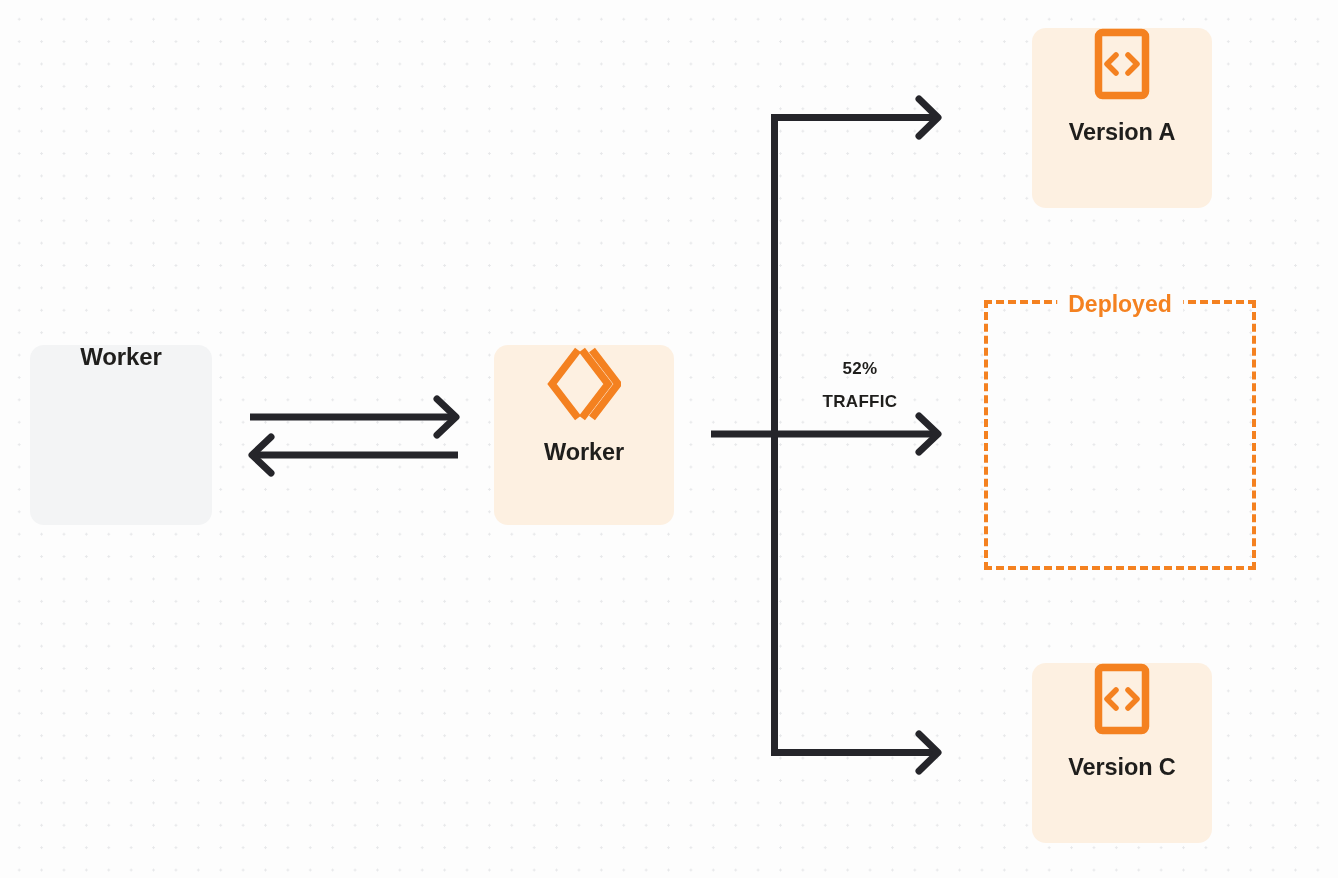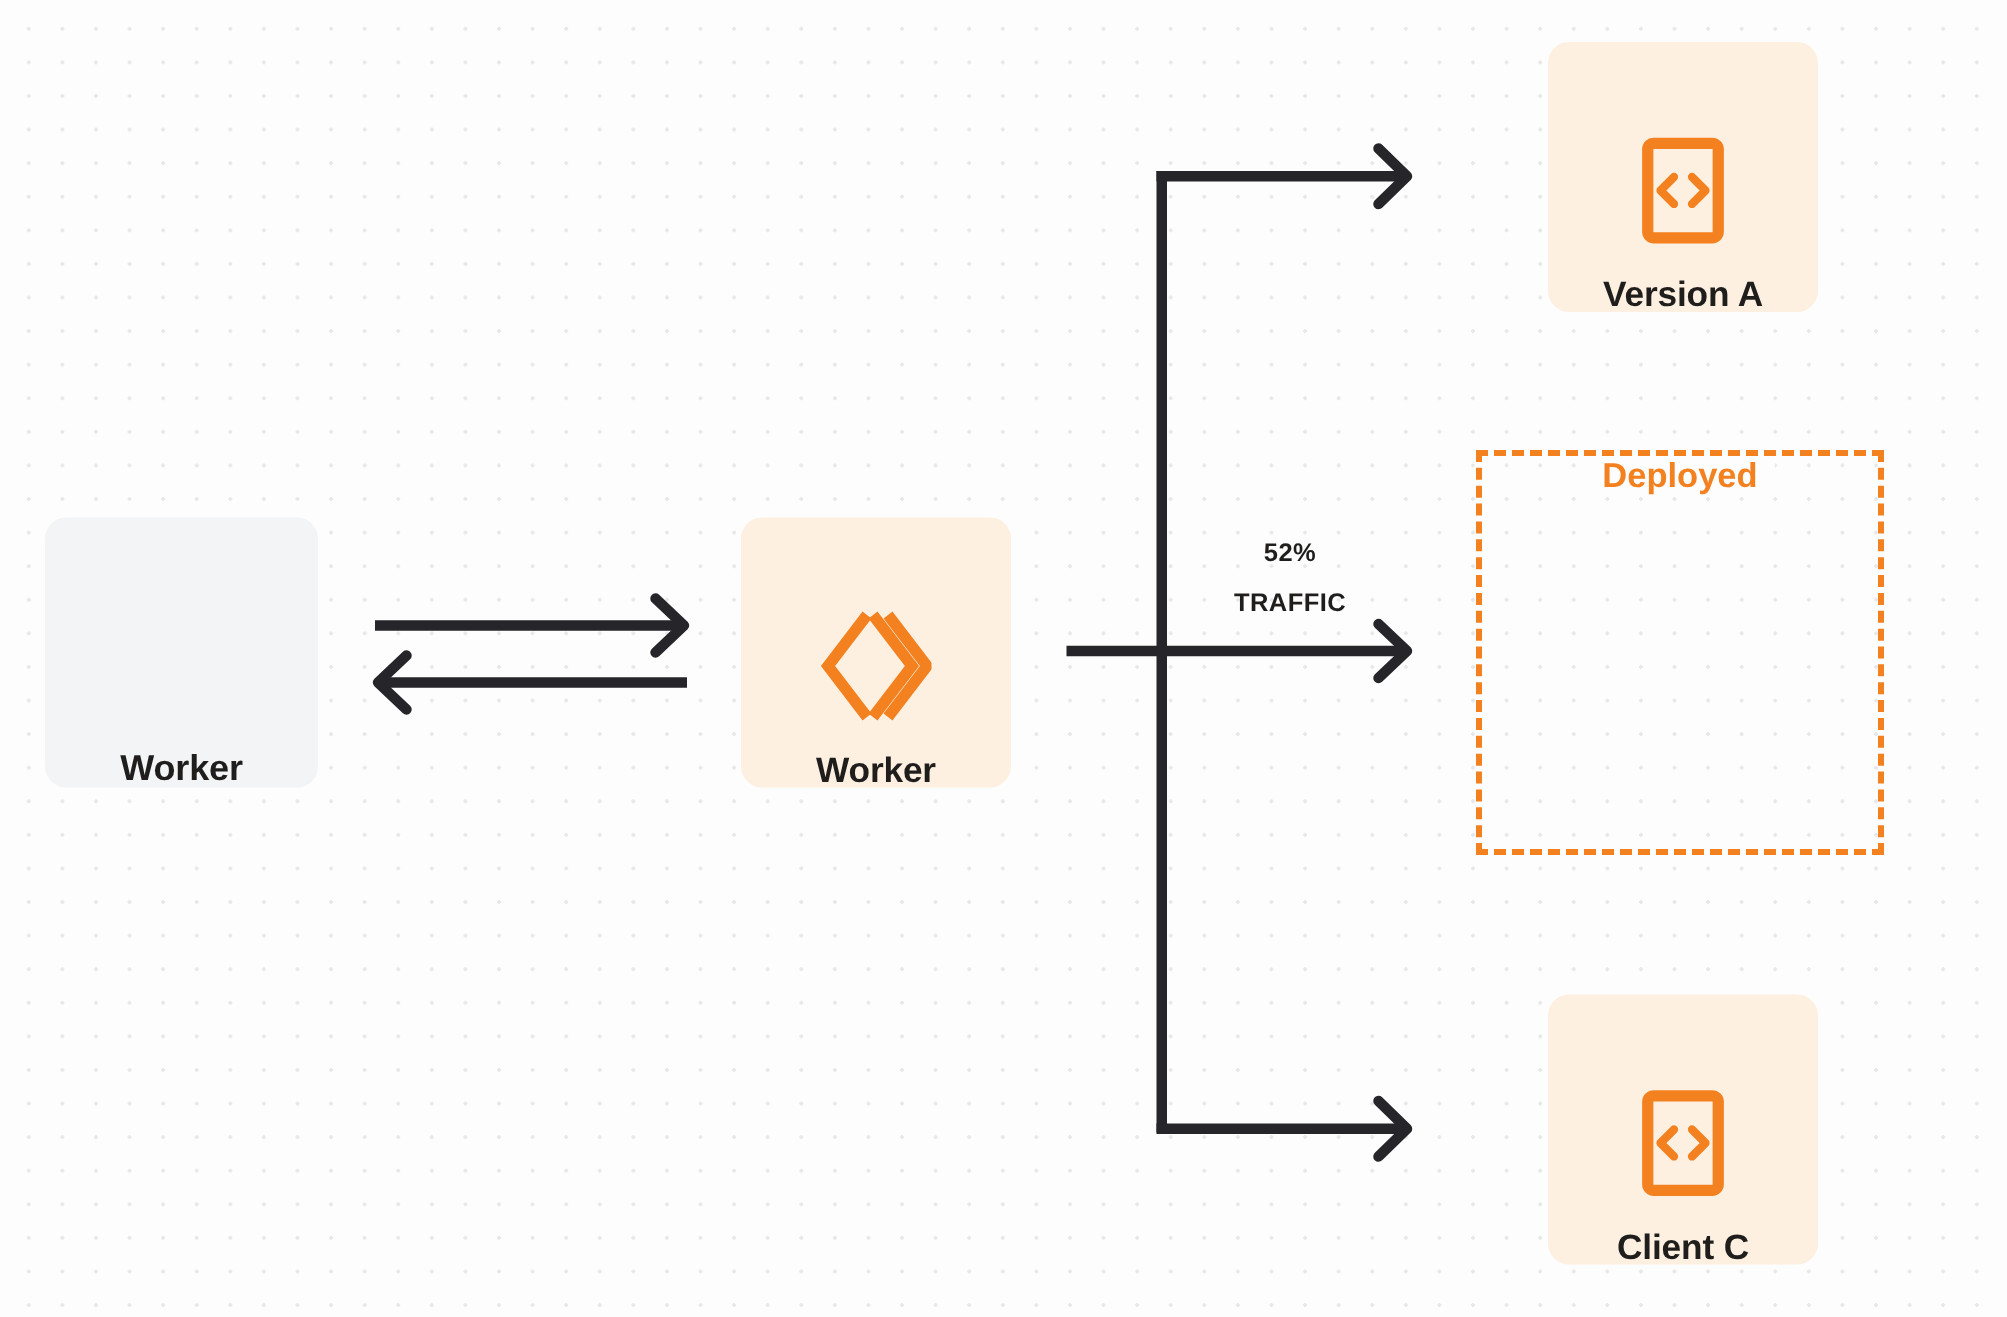--- a/index.html
+++ b/index.html
@@ -32,21 +32,21 @@
     pointer-events: none;
   }
 
   
   .node {
     position: absolute;
     box-sizing: border-box;
     display: flex;
     flex-direction: column;
     align-items: center;
-    justify-content: flex-end;
+    justify-content: flex-start;
     border-radius: 14px;
   }
 
   .node-client {
     left: 30px;
     top: 345px;
     width: 182px;
     height: 180px;
     background-color: #f3f4f5;
   }
@@ -107,21 +107,20 @@
     left: 50%;
     top: 0;
     transform: translate(-50%, -50%);
     background-color: #fdfdfd;
     padding: 0 11px;
     font-size: 23px;
     font-weight: bold;
     color: #f48120;
     line-height: 1;
     white-space: nowrap;
-    margin-top: 13px;
   }
 
   
   .traffic-label {
     position: absolute;
     left: 790px;
     top: 352px;
     width: 140px;
     text-align: center;
     font-size: 17px;
@@ -217,16 +216,16 @@
   <div class="node node-version node-version-c">
     <span class="node-icon">
       <svg width="56" height="72" viewBox="0 0 56 72" aria-hidden="true">
         <rect x="4.5" y="4.5" width="47" height="63" rx="4" ry="4" fill="none" stroke="#f48120" stroke-width="7.5"></rect>
         <g fill="none" stroke="#f48120" stroke-width="5.5" stroke-linecap="round" stroke-linejoin="round">
           <polyline points="22,27 13,36 22,45"></polyline>
           <polyline points="34,27 43,36 34,45"></polyline>
         </g>
       </svg>
     </span>
-    <span class="node-label">Client C</span>
+    <span class="node-label">Version C</span>
   </div>
 
 </div>
 
 </body></html>

